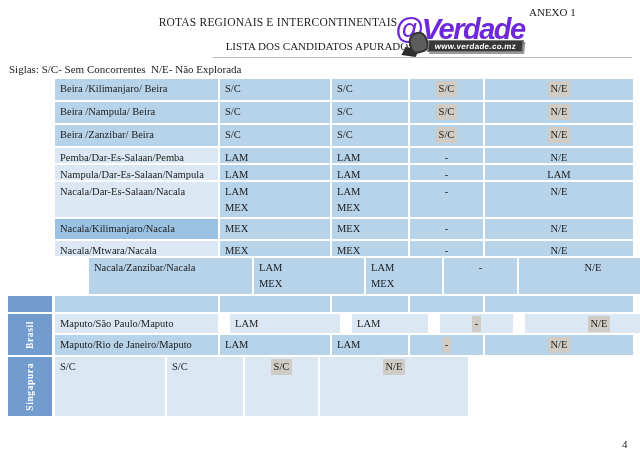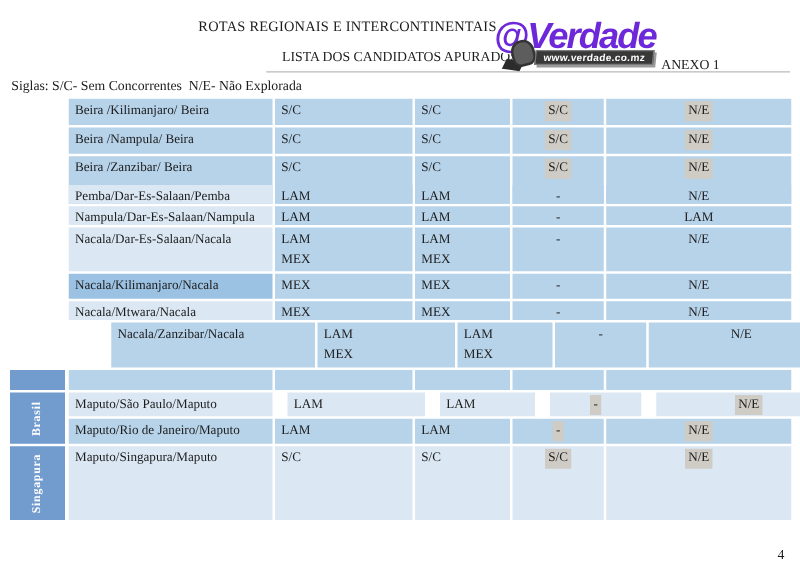--- a/index.html
+++ b/index.html
@@ -1,21 +1,21 @@
 <!DOCTYPE html>
 <html><head>
 <meta charset="utf-8">
 <style>
   html,body{margin:0;padding:0;}
   body{width:640px;height:459px;position:relative;background:#ffffff;
        font-family:"Liberation Serif",serif;color:#1c1c1c;overflow:hidden;}
   *{box-sizing:border-box;}
 
   
-  .annex{position:absolute;top:6px;left:529px;font-size:11px;margin-top:40px;}
+  .annex{position:absolute;top:6px;left:529px;font-size:11px;}
   .title{position:absolute;top:16px;left:0;width:556px;text-align:center;
          font-weight:normal;font-size:11.5px;letter-spacing:.2px;}
   .subtitle{position:absolute;top:40px;left:0;width:640px;text-align:center;font-size:11px;}
   .rule{position:absolute;top:57px;left:213px;width:419px;height:1px;background:#b9b9b9;}
   .legend{position:absolute;top:63px;left:9px;font-size:11px;white-space:pre;}
 
   
   .logo{position:absolute;left:393px;top:12px;width:175px;height:48px;z-index:6;}
   .logo-text{position:absolute;left:2px;top:2px;font-family:"Liberation Sans",sans-serif;
              font-weight:bold;font-style:italic;font-size:29px;line-height:30px;color:#6d28d9;
@@ -36,21 +36,21 @@
   .c0{width:163px;}
   .c1{width:110px;}
   .c2{width:76px;}
   .c3{width:73px;text-align:center;padding-left:0;}
   .c4{width:148px;text-align:center;padding-left:0;}
   .bg-m{background:#b7d3ea;}
   .bg-l{background:#dbe8f4;}
   .bg-d{background:#9cc2e3;}
   .hl{background:#cfccc5;padding:0 3px;display:inline-block;min-width:8px;}
 
-  #r0{top:79px;height:21px;}  #r1{top:102px;height:21px;} #r2{top:125px;height:38px;}
+  #r0{top:79px;height:21px;}  #r1{top:102px;height:21px;} #r2{top:125px;height:21px;}
   #r3{top:148px;height:15px;} #r4{top:165px;height:15px;} #r5{top:182px;height:35px;}
   #r6{top:219px;height:20px;} #r7{top:241px;height:15px;} #r8{top:258px;height:36px;padding-left:34px;}
   #r9{top:296px;height:16px;} #r10{top:314px;height:19px;gap:12px;} #r11{top:335px;height:20px;}
   #r12{top:357px;height:59px;}
 
   
   .sideblock{position:absolute;left:8px;width:44px;background:#729bce;
              display:flex;align-items:center;justify-content:center;}
   .sideblock span{writing-mode:vertical-rl;transform:rotate(180deg);color:#ffffff;
              font-weight:bold;font-size:9.5px;letter-spacing:.6px;white-space:nowrap;}
@@ -172,21 +172,20 @@
 
 <div class="row" id="r11">
   <div class="cell c0 bg-m">Maputo/Rio de Janeiro/Maputo</div>
   <div class="cell c1 bg-m">LAM</div>
   <div class="cell c2 bg-m">LAM</div>
   <div class="cell c3 bg-m"><span class="hl">-</span></div>
   <div class="cell c4 bg-m"><span class="hl">N/E</span></div>
 </div>
 
 <div class="row" id="r12">
-  <div class="cell c0 bg-l">Maputo/Singapura/Maputo</div>
   <div class="cell c1 bg-l">S/C</div>
   <div class="cell c2 bg-l">S/C</div>
   <div class="cell c3 bg-l"><span class="hl">S/C</span></div>
   <div class="cell c4 bg-l"><span class="hl">N/E</span></div>
 </div>
 
 <div class="sideblock" id="blk-empty"></div>
 <div class="sideblock" id="blk-brasil">
   <span>Brasil</span>
 </div>

